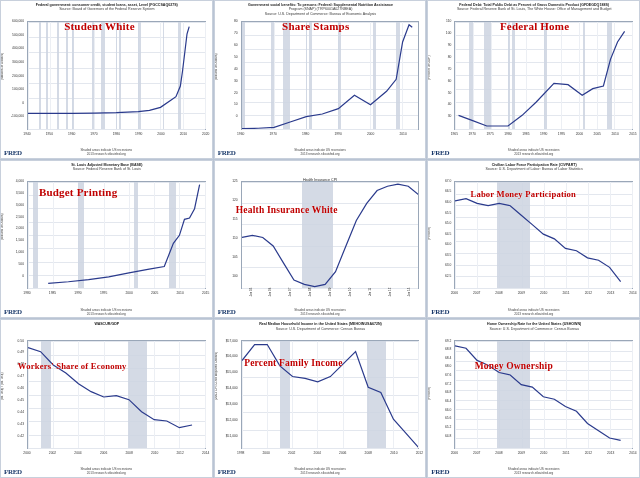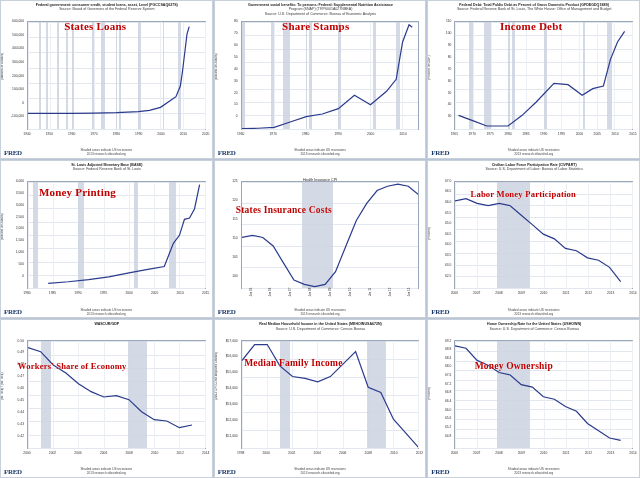--- a/index.html
+++ b/index.html
@@ -144,21 +144,21 @@
           <span style="left: 12.5%; top: 1px;">1950</span>
           <span style="left: 25%; top: 1px;">1960</span>
           <span style="left: 37.5%; top: 1px;">1970</span>
           <span style="left: 50%; top: 1px;">1980</span>
           <span style="left: 62.5%; top: 1px;">1990</span>
           <span style="left: 75%; top: 1px;">2000</span>
           <span style="left: 87.5%; top: 1px;">2010</span>
           <span style="left: 100%; top: 1px;">2020</span>
         </div>
       </div>
-      <div class="bigtitle " style="left: 30%; top: 12%;">States Loans</div>
+      <div class="bigtitle " style="left: 30%; top: 12%;">Student White</div>
       <div class="fred">FRED</div>
       <div class="foot">
         <div>Shaded areas indicate US recessions</div>
         <div>2013 research.stlouisfed.org</div>
       </div>
     </div>
     <div class="panel">
       <div class="hdr">
         <div class="t1">Government social benefits: To persons: Federal: Supplemental Nutrition Assistance</div>
         <div class="t2">Program (SNAP) (TRP6001A027NBEA)</div>
@@ -282,21 +282,21 @@
           <span style="left: 30%; top: 1px;">1980</span>
           <span style="left: 40%; top: 1px;">1985</span>
           <span style="left: 50%; top: 1px;">1990</span>
           <span style="left: 60%; top: 1px;">1995</span>
           <span style="left: 70%; top: 1px;">2000</span>
           <span style="left: 80%; top: 1px;">2005</span>
           <span style="left: 90%; top: 1px;">2010</span>
           <span style="left: 100%; top: 1px;">2015</span>
         </div>
       </div>
-      <div class="bigtitle " style="left: 34%; top: 12%;">Income Debt</div>
+      <div class="bigtitle " style="left: 34%; top: 12%;">Federal Home</div>
       <div class="fred">FRED</div>
       <div class="foot">
         <div>Shaded areas indicate US recessions</div>
         <div>2013 research.stlouisfed.org</div>
       </div>
     </div>
     <div class="panel">
       <div class="hdr">
         <div class="t1">St. Louis Adjusted Monetary Base (BASE)</div>
         <div class="t2">Source: Federal Reserve Bank of St. Louis</div>
@@ -346,21 +346,21 @@
           <span style="left: 0%; top: 1px;">1980</span>
           <span style="left: 14.2857%; top: 1px;">1985</span>
           <span style="left: 28.5714%; top: 1px;">1990</span>
           <span style="left: 42.8571%; top: 1px;">1995</span>
           <span style="left: 57.1429%; top: 1px;">2000</span>
           <span style="left: 71.4286%; top: 1px;">2005</span>
           <span style="left: 85.7143%; top: 1px;">2010</span>
           <span style="left: 100%; top: 1px;">2015</span>
         </div>
       </div>
-      <div class="bigtitle " style="left: 18%; top: 16%;">Money Printing</div>
+      <div class="bigtitle " style="left: 18%; top: 16%;">Budget Printing</div>
       <div class="fred">FRED</div>
       <div class="foot">
         <div>Shaded areas indicate US recessions</div>
         <div>2013 research.stlouisfed.org</div>
       </div>
     </div>
     <div class="panel">
       <div class="hdr"></div>
       <div class="subtitle">
         <div>Health Insurance CPI</div>
@@ -394,21 +394,21 @@
           <span style="left: 16.6667%; top: 0px;">Jan 06</span>
           <span style="left: 27.7778%; top: 0px;">Jan 07</span>
           <span style="left: 38.8889%; top: 0px;">Jan 08</span>
           <span style="left: 50%; top: 0px;">Jan 09</span>
           <span style="left: 61.1111%; top: 0px;">Jan 10</span>
           <span style="left: 72.2222%; top: 0px;">Jan 11</span>
           <span style="left: 83.3333%; top: 0px;">Jan 12</span>
           <span style="left: 94.4444%; top: 0px;">Jan 13</span>
         </div>
       </div>
-      <div class="bigtitle sm" style="left: 10%; top: 28%;">States Insurance Costs</div>
+      <div class="bigtitle sm" style="left: 10%; top: 28%;">Health Insurance White</div>
       <div class="fred">FRED</div>
       <div class="foot">
         <div>Shaded areas indicate US recessions</div>
         <div>2013 research.stlouisfed.org</div>
       </div>
     </div>
     <div class="panel">
       <div class="hdr">
         <div class="t1">Civilian Labor Force Participation Rate (CIVPART)</div>
         <div class="t2">Source: U.S. Department of Labor: Bureau of Labor Statistics</div>
@@ -578,21 +578,21 @@
           <span style="left: 0%; top: 1px;">1998</span>
           <span style="left: 14.2857%; top: 1px;">2000</span>
           <span style="left: 28.5714%; top: 1px;">2002</span>
           <span style="left: 42.8571%; top: 1px;">2004</span>
           <span style="left: 57.1429%; top: 1px;">2006</span>
           <span style="left: 71.4286%; top: 1px;">2008</span>
           <span style="left: 85.7143%; top: 1px;">2010</span>
           <span style="left: 100%; top: 1px;">2012</span>
         </div>
       </div>
-      <div class="bigtitle sm" style="left: 14%; top: 24%;">Median Family Income</div>
+      <div class="bigtitle sm" style="left: 14%; top: 24%;">Percent Family Income</div>
       <div class="fred">FRED</div>
       <div class="foot">
         <div>Shaded areas indicate US recessions</div>
         <div>2013 research.stlouisfed.org</div>
       </div>
     </div>
     <div class="panel">
       <div class="hdr">
         <div class="t1">Home Ownership Rate for the United States (USHOWN)</div>
         <div class="t2">Source: U.S. Department of Commerce: Census Bureau</div>

